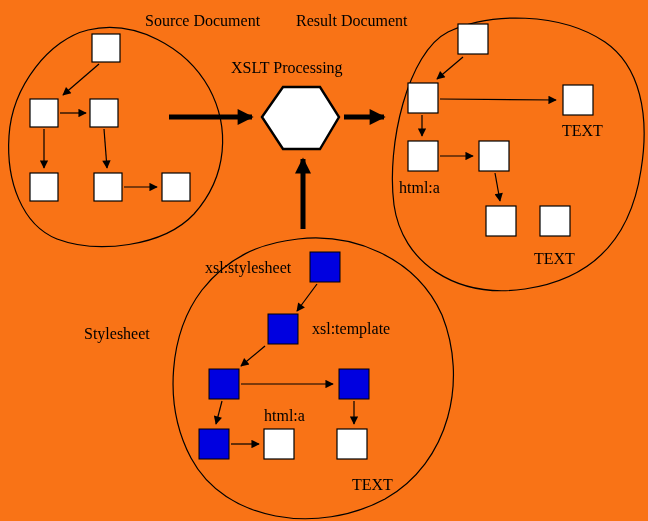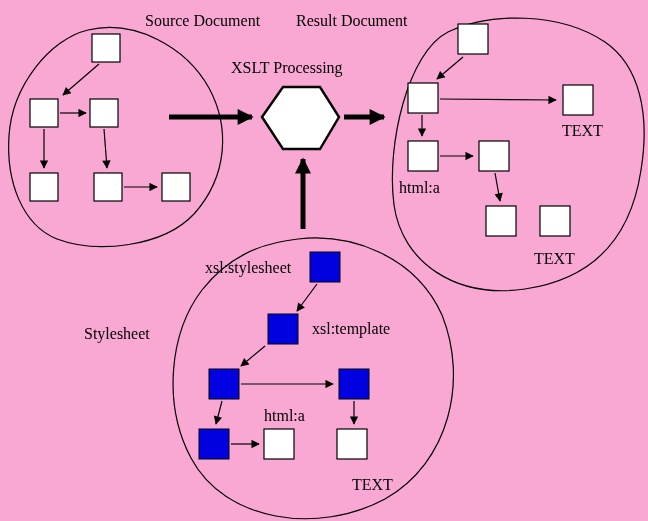--- a/index.html
+++ b/index.html
@@ -1,16 +1,16 @@
 <!DOCTYPE html>
 <html><head>
 <meta charset="utf-8">
 <style>
   html,body{margin:0;padding:0;background:#ffffff;}
-  .stage{position:relative;width:648px;height:521px;background:#f9a8d4;overflow:hidden;}
+  .stage{position:relative;width:648px;height:521px;background:#f97316;overflow:hidden;}
   svg{display:block;}
   svg text{font-family:"Liberation Serif","DejaVu Serif",serif;font-size:16px;fill:#000000;}
   .blob{fill:none;stroke:#000000;stroke-width:1.2;}
   .node{fill:#ffffff;stroke:#000000;stroke-width:1.2;}
   .tnode{stroke:#000000;stroke-width:1;} 
   .arrow{stroke:#000000;stroke-width:1.2;fill:none;}
   .thick{stroke:#000000;stroke-width:5;fill:none;}
   .hex{fill:#ffffff;stroke:#000000;stroke-width:2.4;}
 </style>
 </head>

